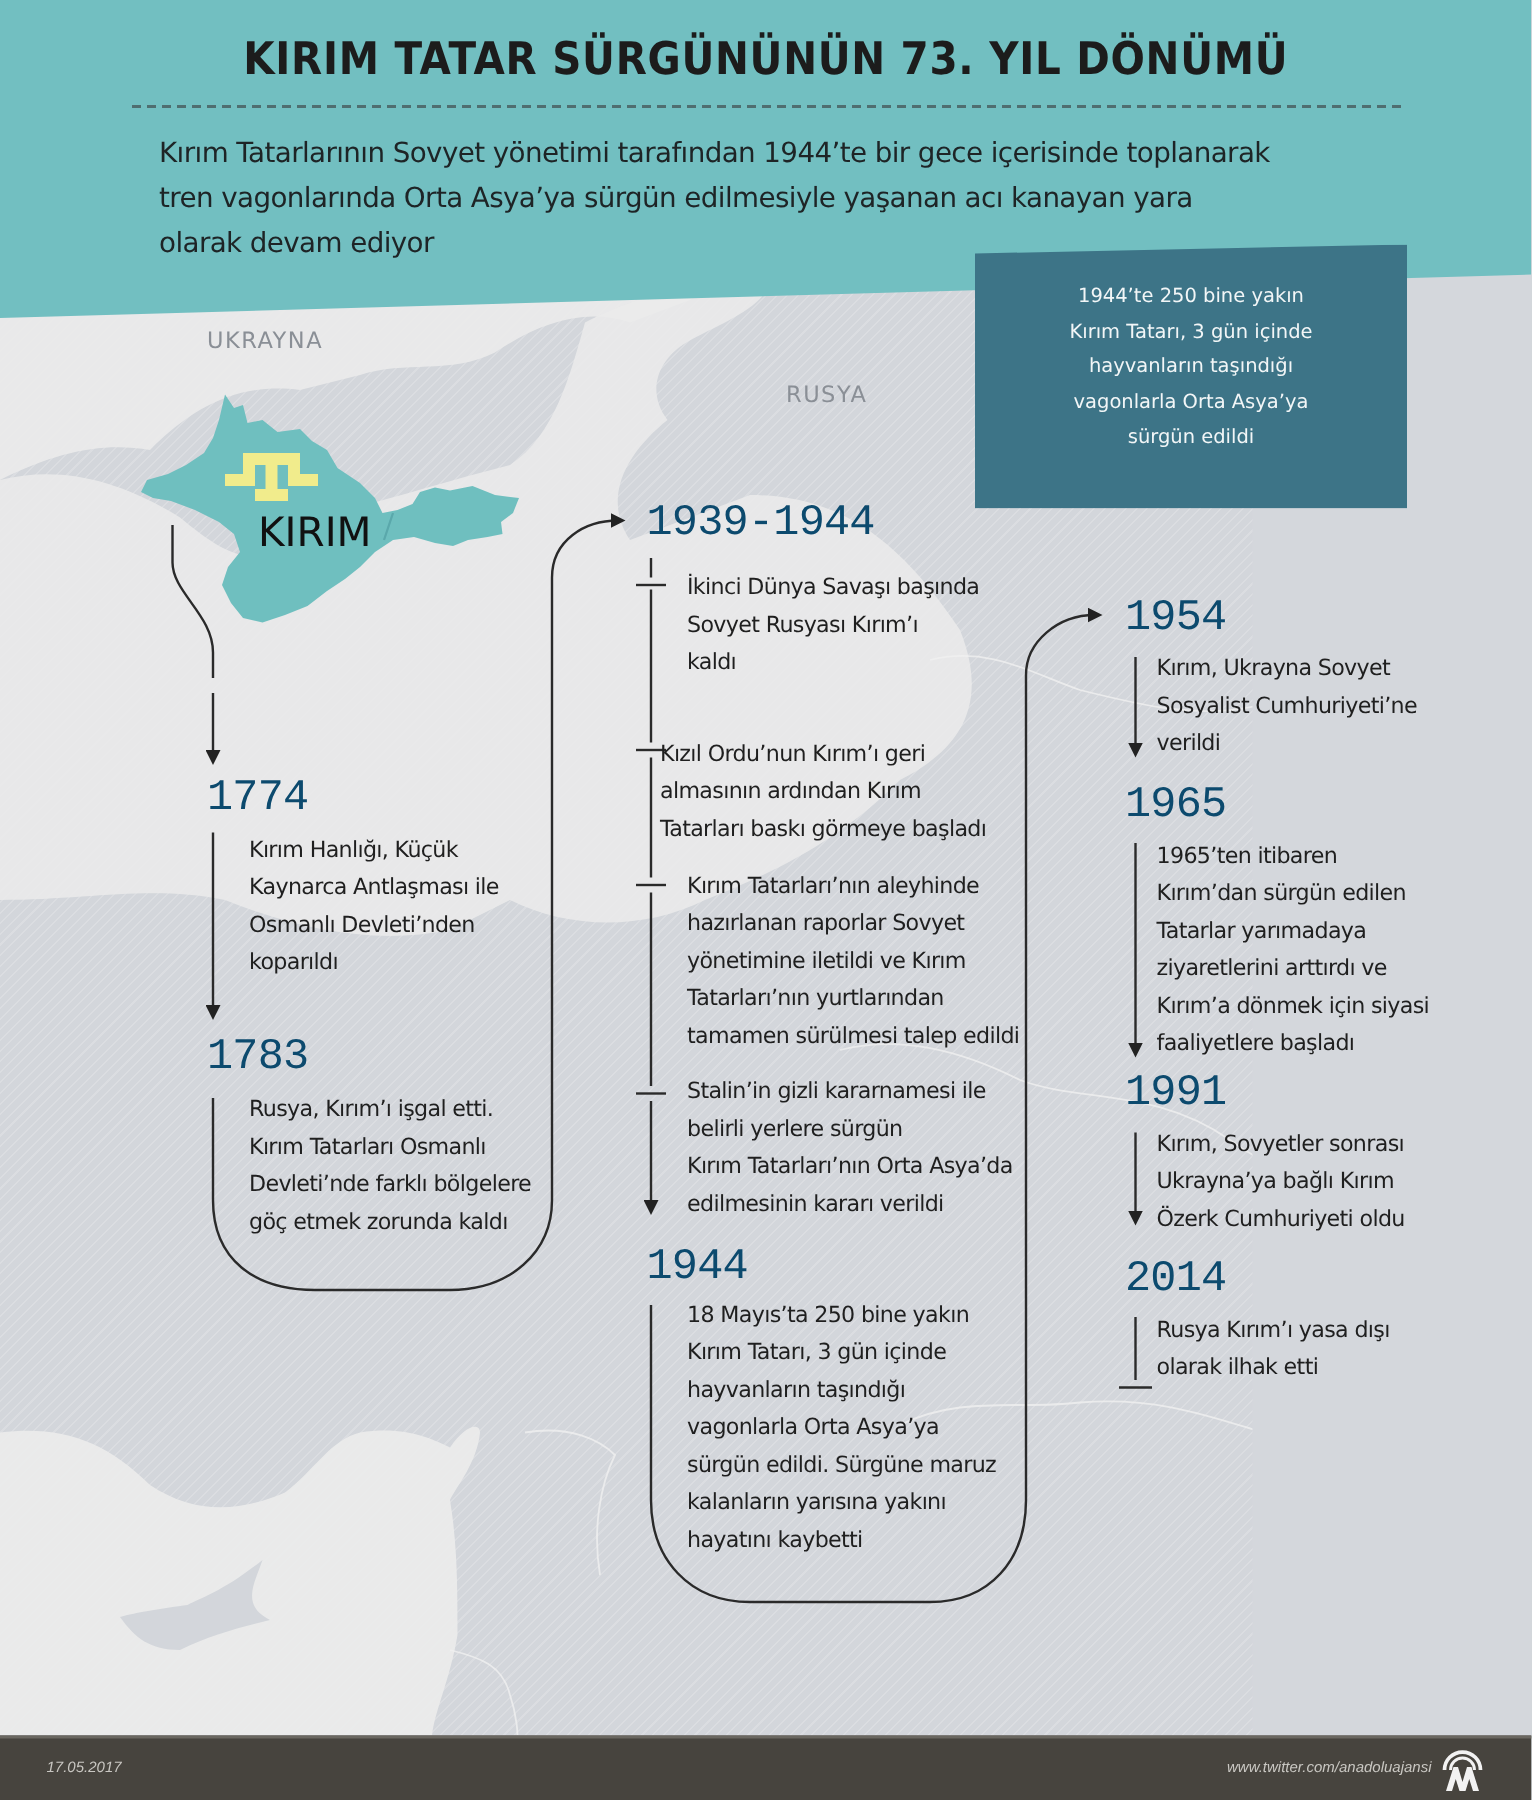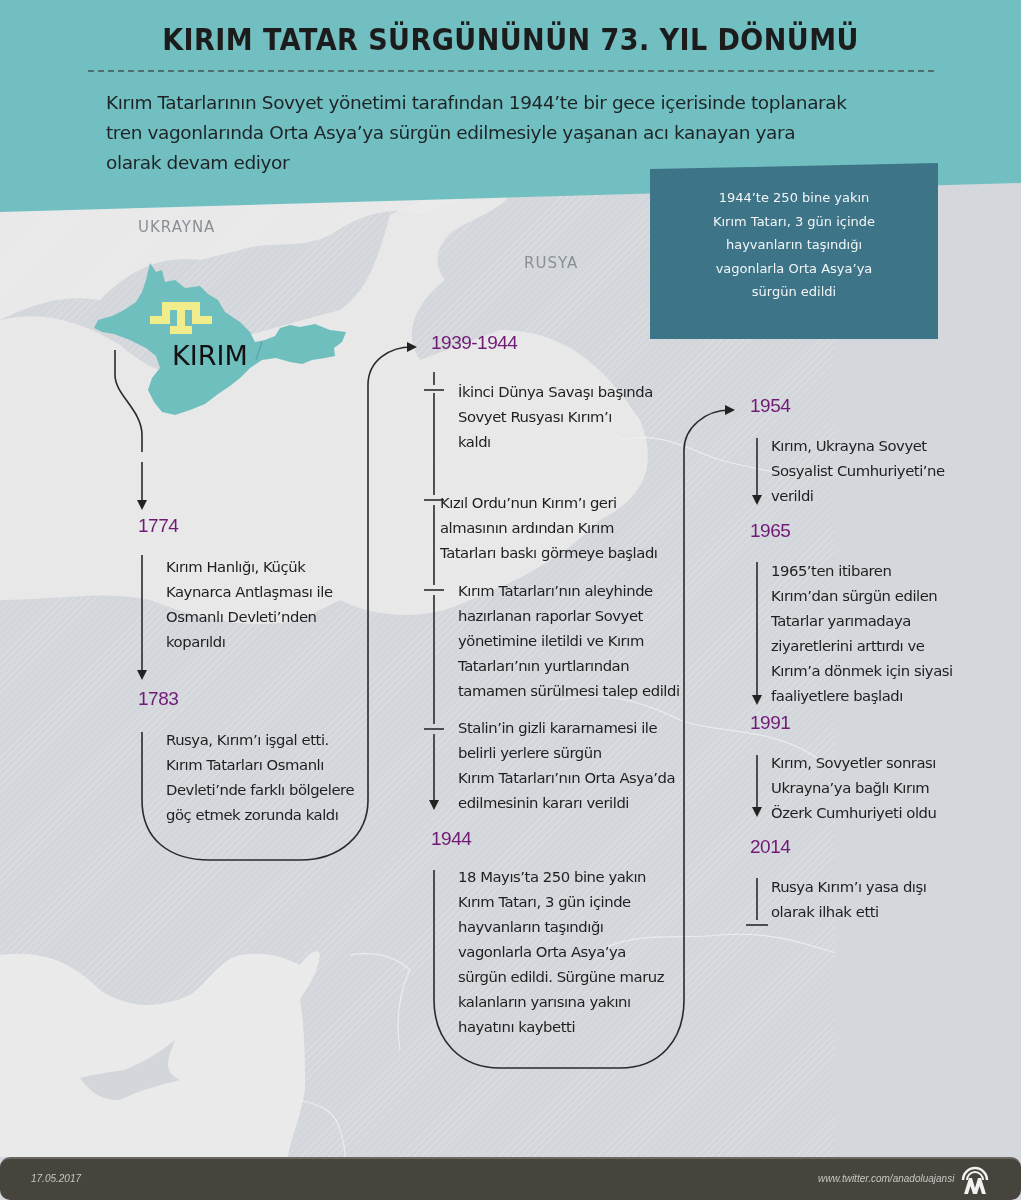--- a/index.html
+++ b/index.html
@@ -54,34 +54,33 @@
       padding: 23px 14px 0 14px;
     }
     
     .crimea { position: absolute; left: 90px; top: 260px; }
     .crimea-label {
       position: absolute; left: 172px; top: 340px;
       font-family: "DejaVu Sans", sans-serif; font-size: 27px; color: #111;
     }
     
     .year {
-      position: absolute; font-family: Liberation Sans, sans-serif;
-      font-size: 19px; color: #701a75; letter-spacing: -0.5px;
+      position: absolute; font-family: Liberation Mono, monospace;
+      font-size: 29px; color: #0c4a6e; letter-spacing: -0.5px;
     }
     .desc {
       position: absolute; font-family: "DejaVu Sans", sans-serif;
       font-size: 14.8px; line-height: 25px; color: #1f1f1f; letter-spacing: -0.45px;
     }
     .lines { position: absolute; left: 0; top: 0; }
     
     .footer {
       position: absolute; left: 0; top: 1157px; width: 1021px; height: 43px;
       background: #47443e;
       border-top: 2px solid #6a6760;
-      border-radius: 10px;
     }
     .footer-date {
       position: absolute; left: 31px; top: 14px; font-size: 10px; font-style: italic;
       color: #c9c7c2;
     }
     .footer-link {
       position: absolute; left: 818px; top: 14px; font-size: 10px; font-style: italic;
       color: #c9c7c2;
     }
     .aa-logo { position: absolute; left: 960px; top: 5px; }

